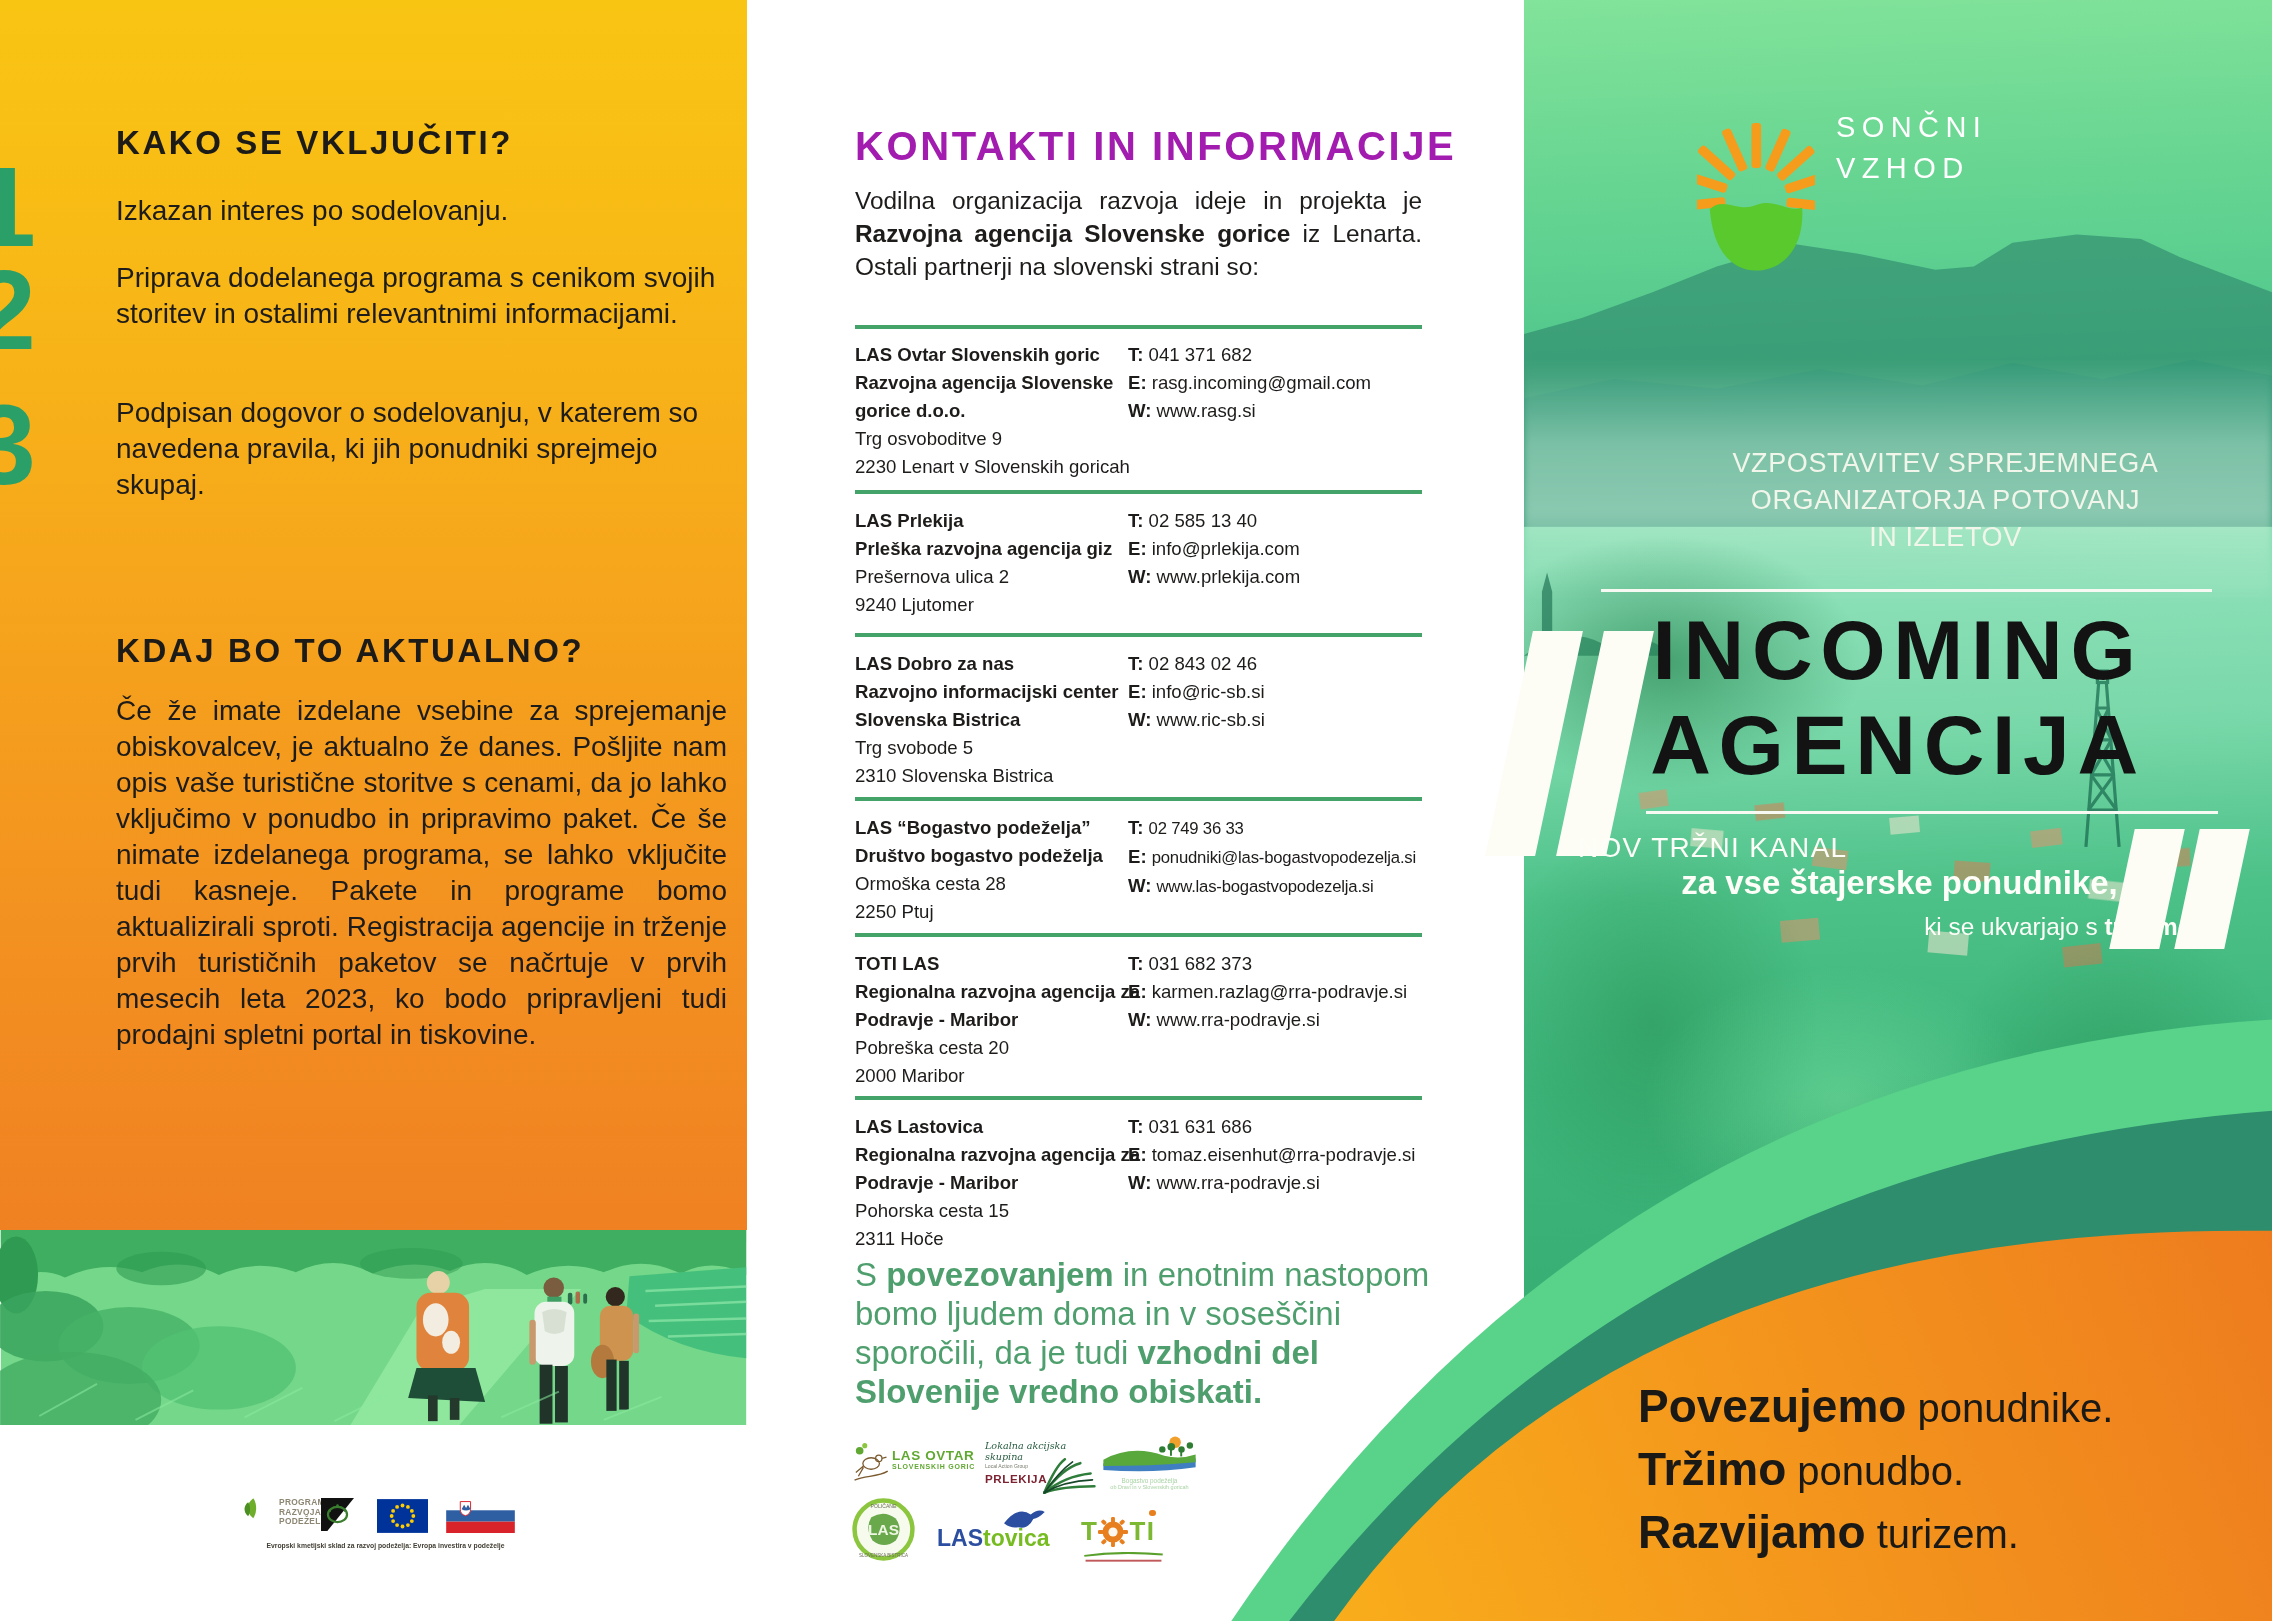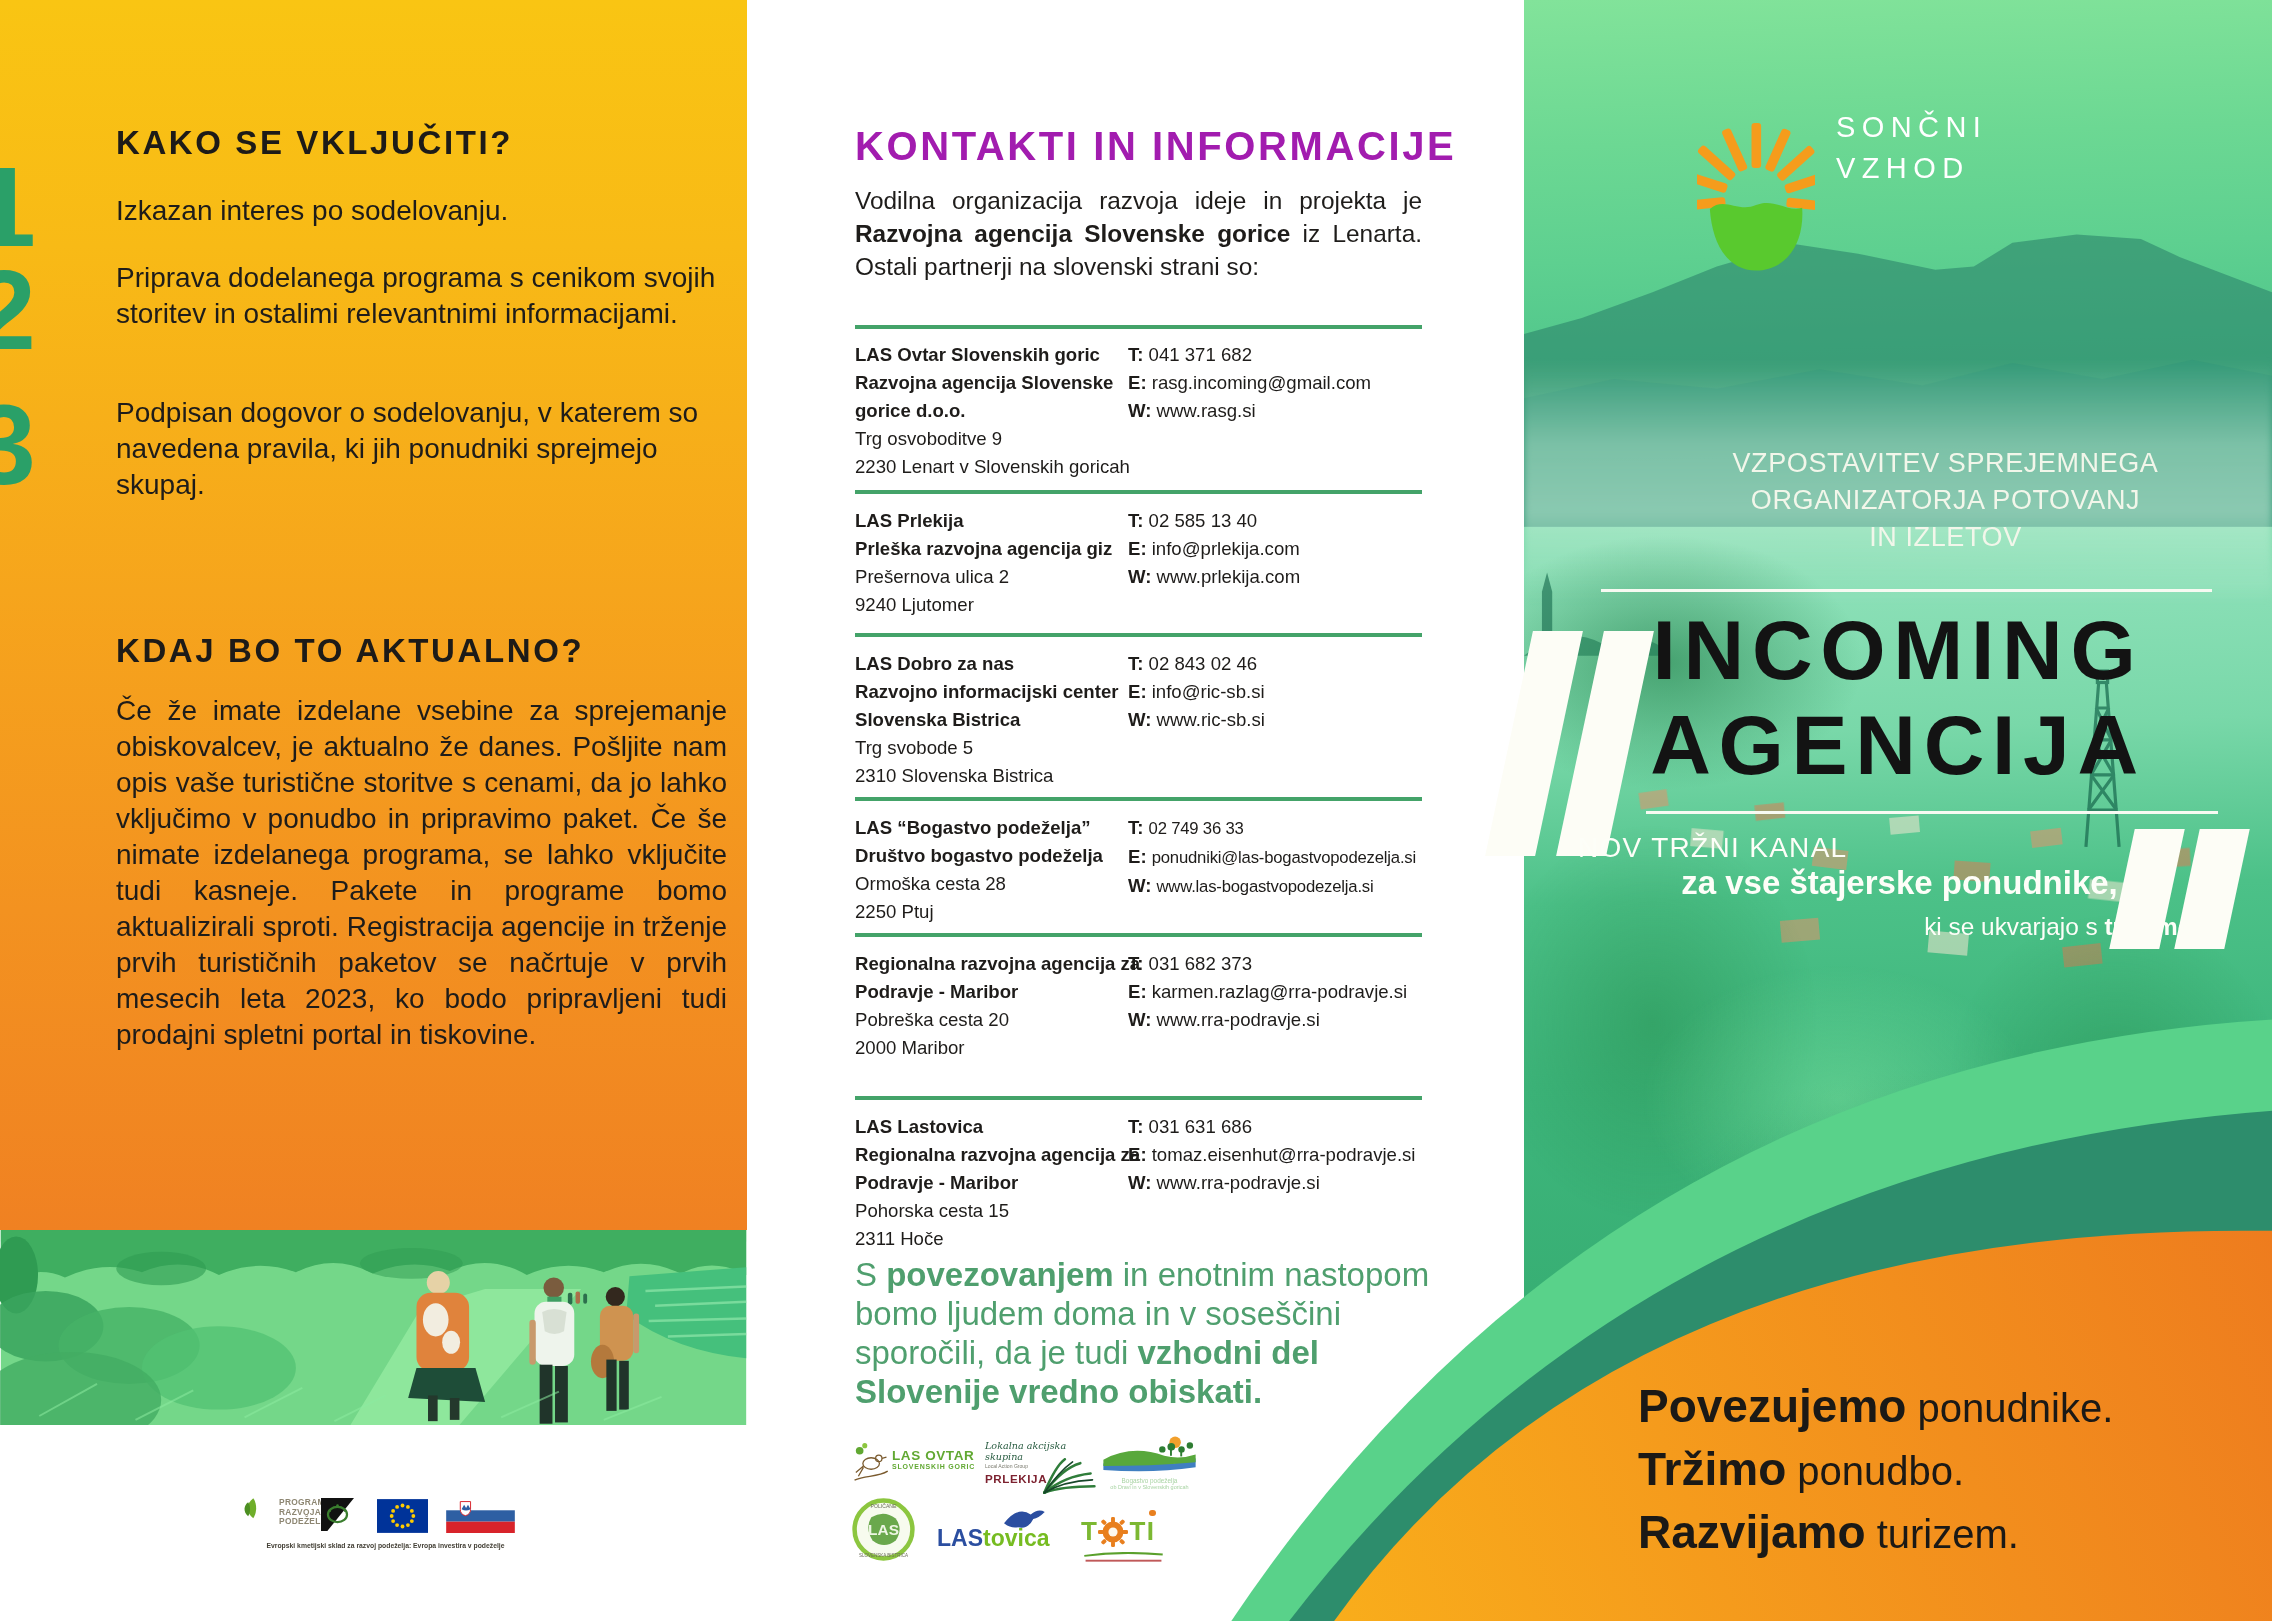--- a/index.html
+++ b/index.html
@@ -304,20 +304,21 @@
         <div>2250 Ptuj</div>
       </div>
     <div class="c-right">
       <div class="crow"><b>T:</b><span>02 749 36 33</span></div>
       <div class="crow"><b>E:</b><span>ponudniki@las-bogastvopodezelja.si</span></div>
       <div class="crow"><b>W:</b><span>www.las-bogastvopodezelja.si</span></div>
     </div>
   </div>
   <div class="contact" style="top:950px">
     <div class="c-org">
+        <div>TOTI LAS</div>
         <div>Regionalna razvojna agencija za</div>
         <div>Podravje - Maribor</div>
       </div>
     <div class="c-addr">
         <div>Pobreška cesta 20</div>
         <div>2000 Maribor</div>
       </div>
     <div class="c-right">
       <div class="crow"><b>T:</b><span>031 682 373</span></div>
       <div class="crow"><b>E:</b><span>karmen.razlag@rra-podravje.si</span></div>

